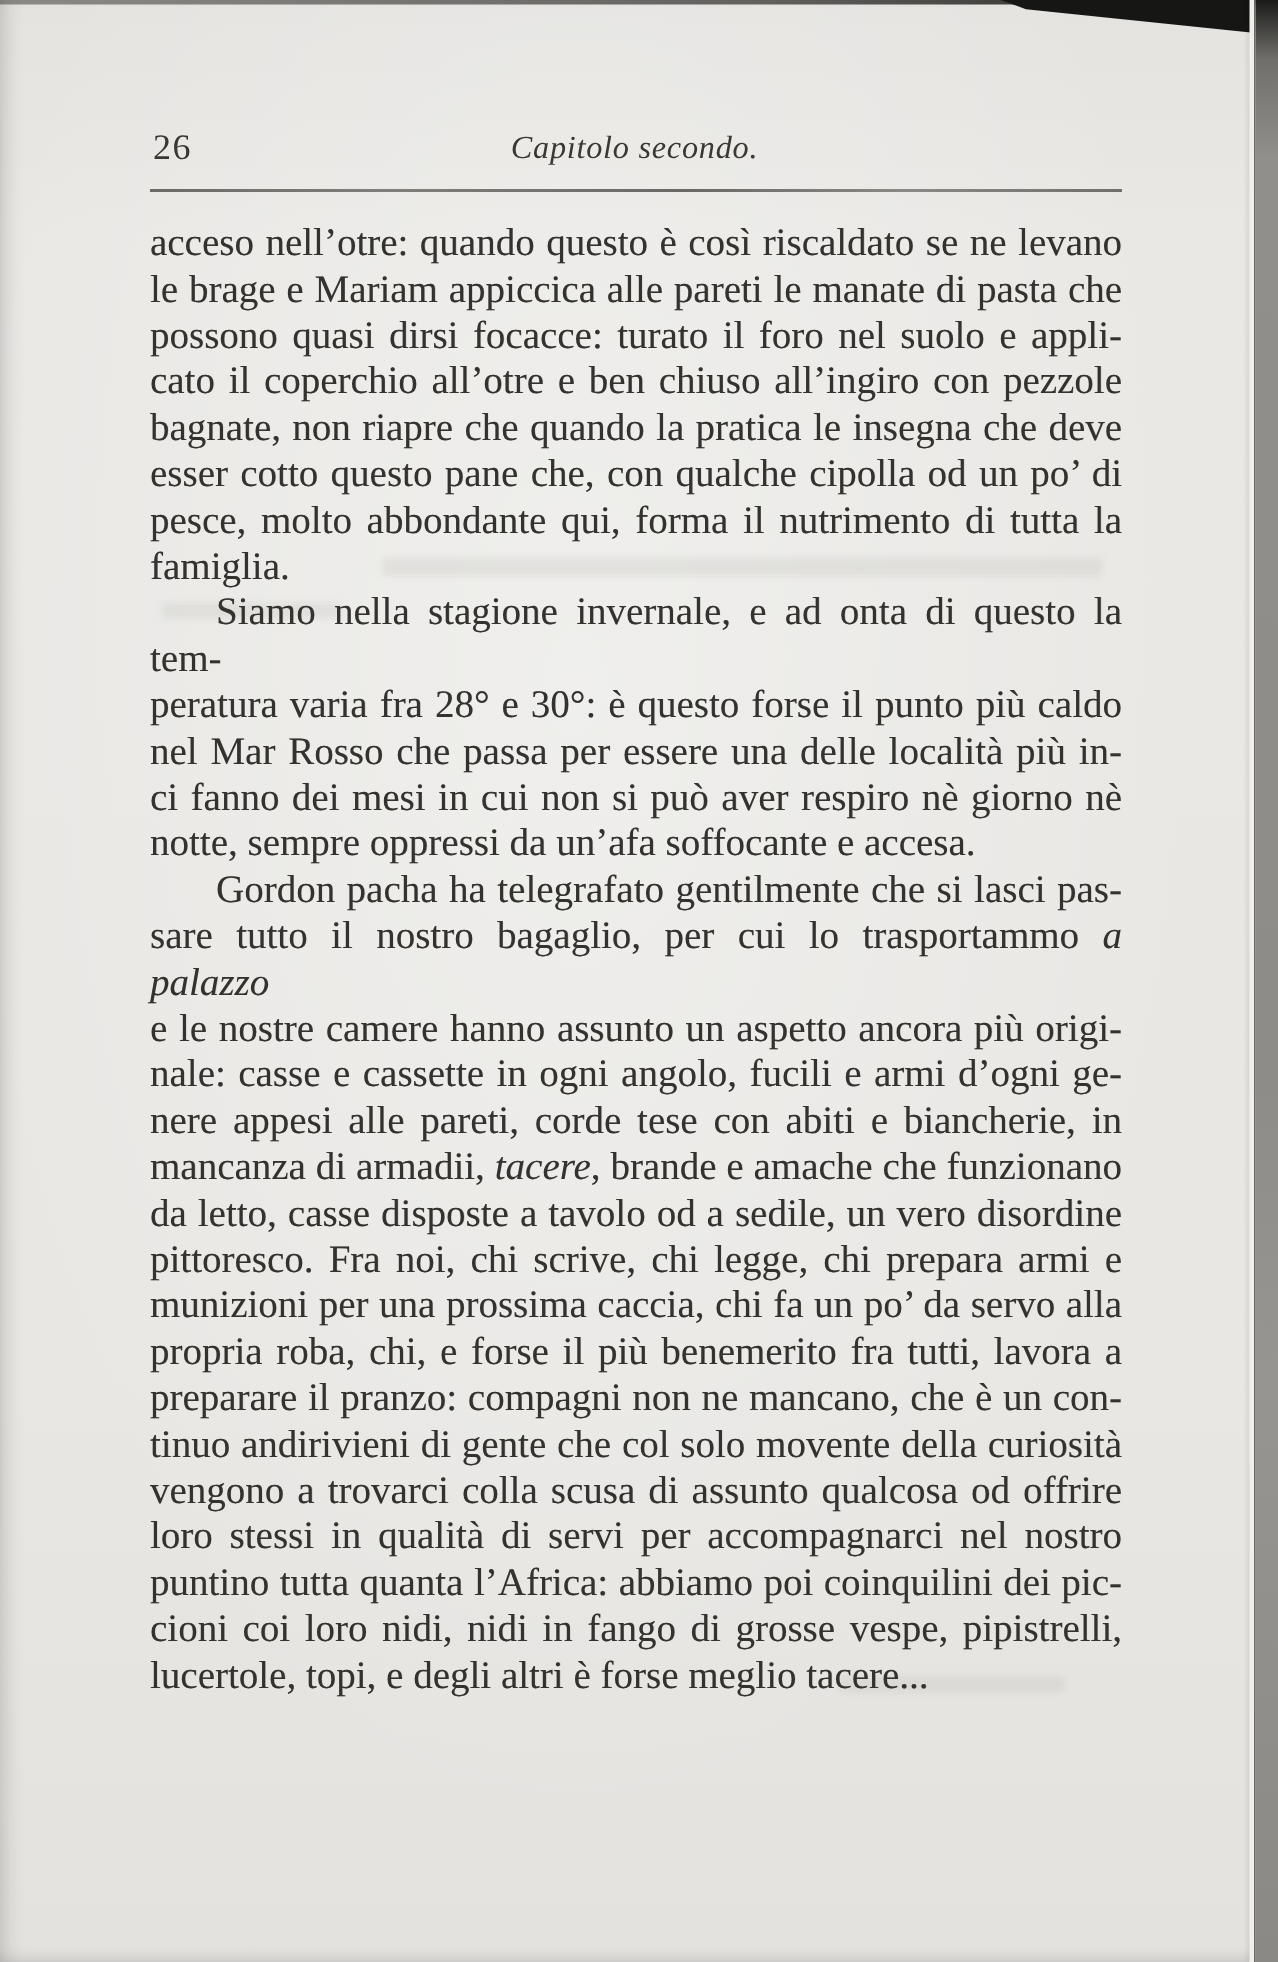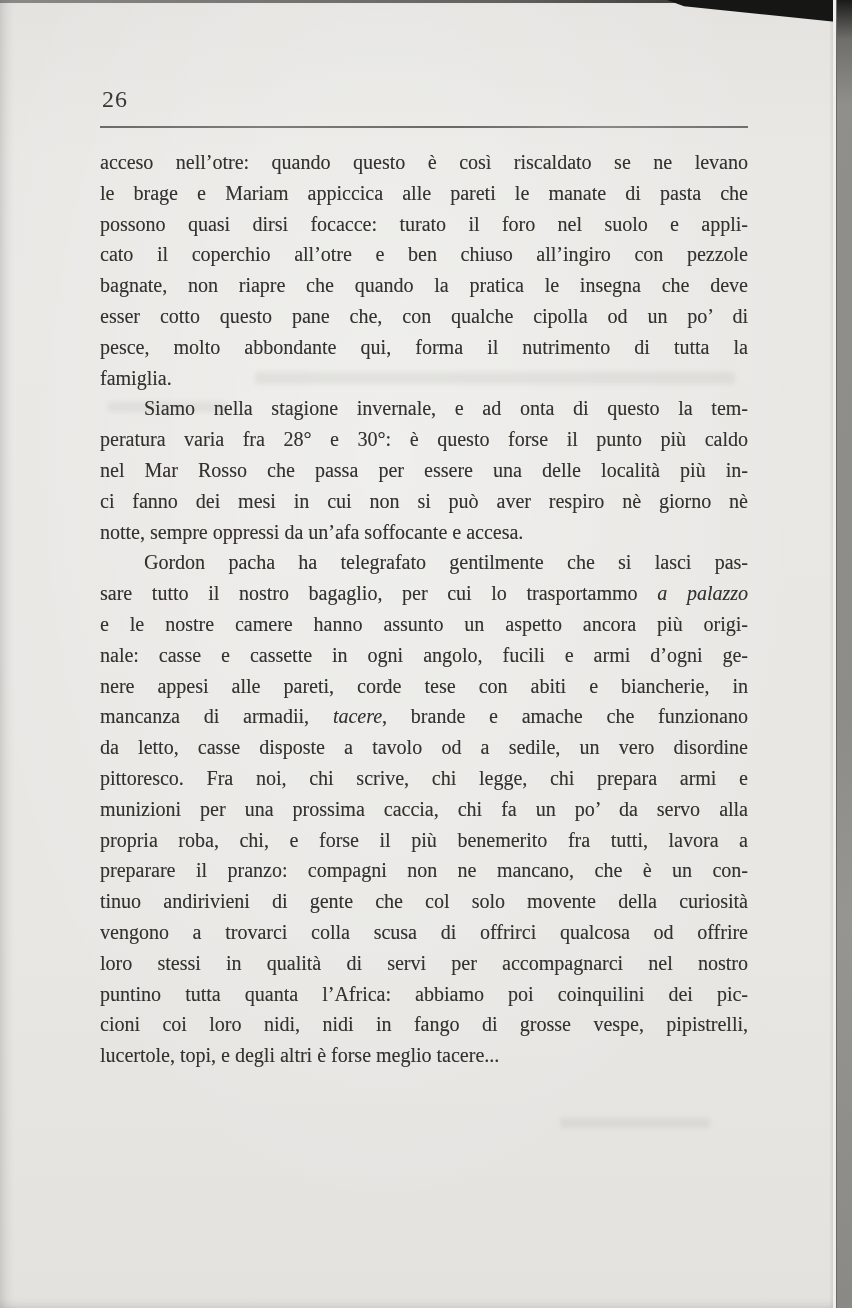--- a/index.html
+++ b/index.html
@@ -48,21 +48,21 @@
   .header-rule {
     position: absolute; top: 126px; left: 100px; width: 648px; height: 2px;
     background: linear-gradient(90deg, #565450 0%, #6d6b67 25%, #53514d 55%, #7a7874 78%, #5b5955 100%);
     opacity: 0.85;
   }
   
   .body-text { position: absolute; top: 147px; left: 100px; width: 648px; }
   .line {
     text-align: justify;
     text-align-last: justify;
-    font-size: 20px;
+    font-size: 26px;
     line-height: 30.8px;
     color: #34322e;
     text-shadow: 0.2px 0.2px 0 rgba(52,50,46,0.35);
   }
   .line.last { text-align-last: left; }
   .para.indent .line:first-child { text-indent: 44px; }
   .italic { font-style: italic; }
   
   .ghost {
     position: absolute; background: rgba(115,113,108,0.10);
@@ -81,20 +81,21 @@
   <div class="corner-wedge"></div>
   <div class="edge-gap"></div>
   <div class="right-band"></div>
 
   <div class="ghost ghost-1"></div>
   <div class="ghost ghost-2"></div>
   <div class="ghost ghost-3"></div>
 
   <div class="header">
     <span class="page-number">26</span>
+    <span class="running-header">Capitolo secondo.</span>
   </div>
 
   <div class="header-rule"></div>
 
   <div class="body-text">
       <div class="para">
         <div class="line"><span>acceso nell’otre: quando questo è così riscaldato se ne levano</span></div>
         <div class="line"><span>le brage e Mariam appiccica alle pareti le manate di pasta che</span></div>
         <div class="line"><span>possono quasi dirsi focacce: turato il foro nel suolo e appli-</span></div>
         <div class="line"><span>cato il coperchio all’otre e ben chiuso all’ingiro con pezzole</span></div>
@@ -116,21 +117,21 @@
         <div class="line"><span>e le nostre camere hanno assunto un aspetto ancora più origi-</span></div>
         <div class="line"><span>nale: casse e cassette in ogni angolo, fucili e armi d’ogni ge-</span></div>
         <div class="line"><span>nere appesi alle pareti, corde tese con abiti e biancherie, in</span></div>
         <div class="line"><span>mancanza di armadii, </span><span class="italic">tacere</span><span>, brande e amache che funzionano</span></div>
         <div class="line"><span>da letto, casse disposte a tavolo od a sedile, un vero disordine</span></div>
         <div class="line"><span>pittoresco. Fra noi, chi scrive, chi legge, chi prepara armi e</span></div>
         <div class="line"><span>munizioni per una prossima caccia, chi fa un po’ da servo alla</span></div>
         <div class="line"><span>propria roba, chi, e forse il più benemerito fra tutti, lavora a</span></div>
         <div class="line"><span>preparare il pranzo: compagni non ne mancano, che è un con-</span></div>
         <div class="line"><span>tinuo andirivieni di gente che col solo movente della curiosità</span></div>
-        <div class="line"><span>vengono a trovarci colla scusa di offrirci qualcosa od offrire</span></div>
+        <div class="line"><span>vengono a trovarci colla scusa di assunto qualcosa od offrire</span></div>
         <div class="line"><span>loro stessi in qualità di servi per accompagnarci nel nostro</span></div>
         <div class="line"><span>puntino tutta quanta l’Africa: abbiamo poi coinquilini dei pic-</span></div>
         <div class="line"><span>cioni coi loro nidi, nidi in fango di grosse vespe, pipistrelli,</span></div>
         <div class="line last"><span>lucertole, topi, e degli altri è forse meglio tacere...</span></div>
       </div>
     </div>
 
 </div>
 
 </body></html>

